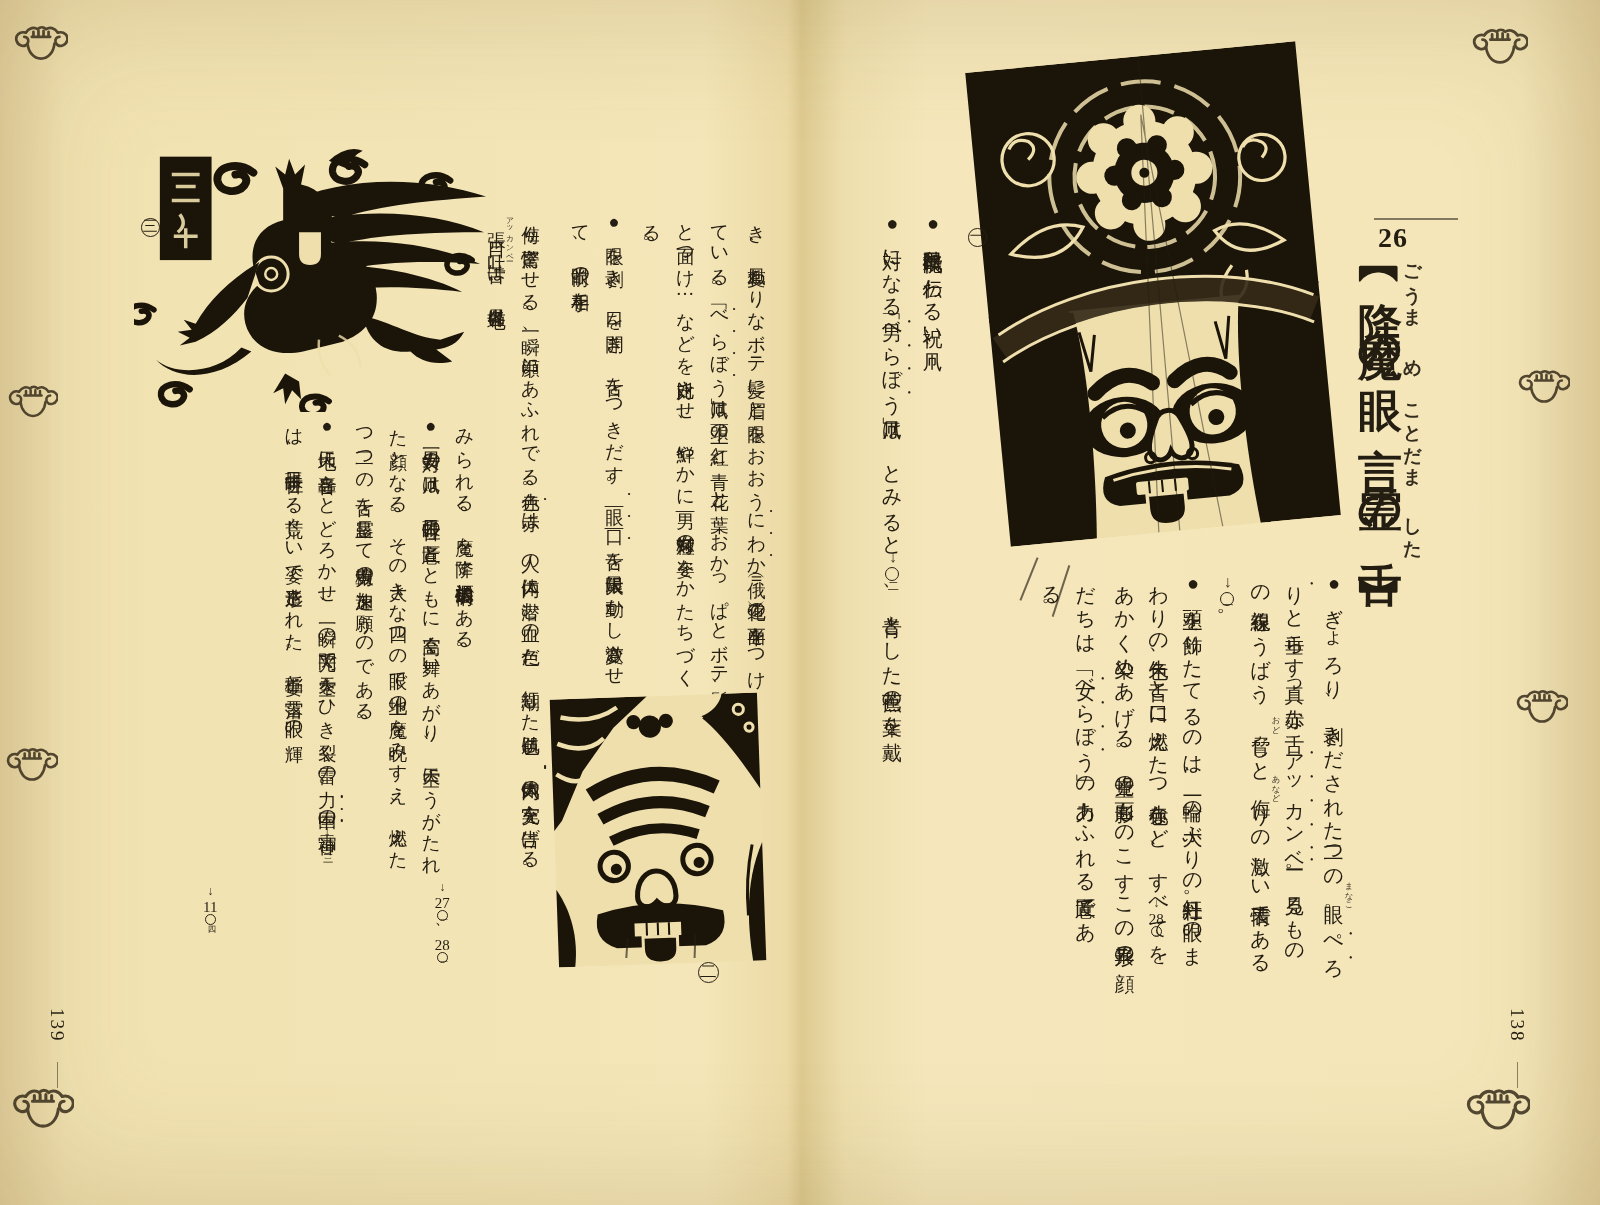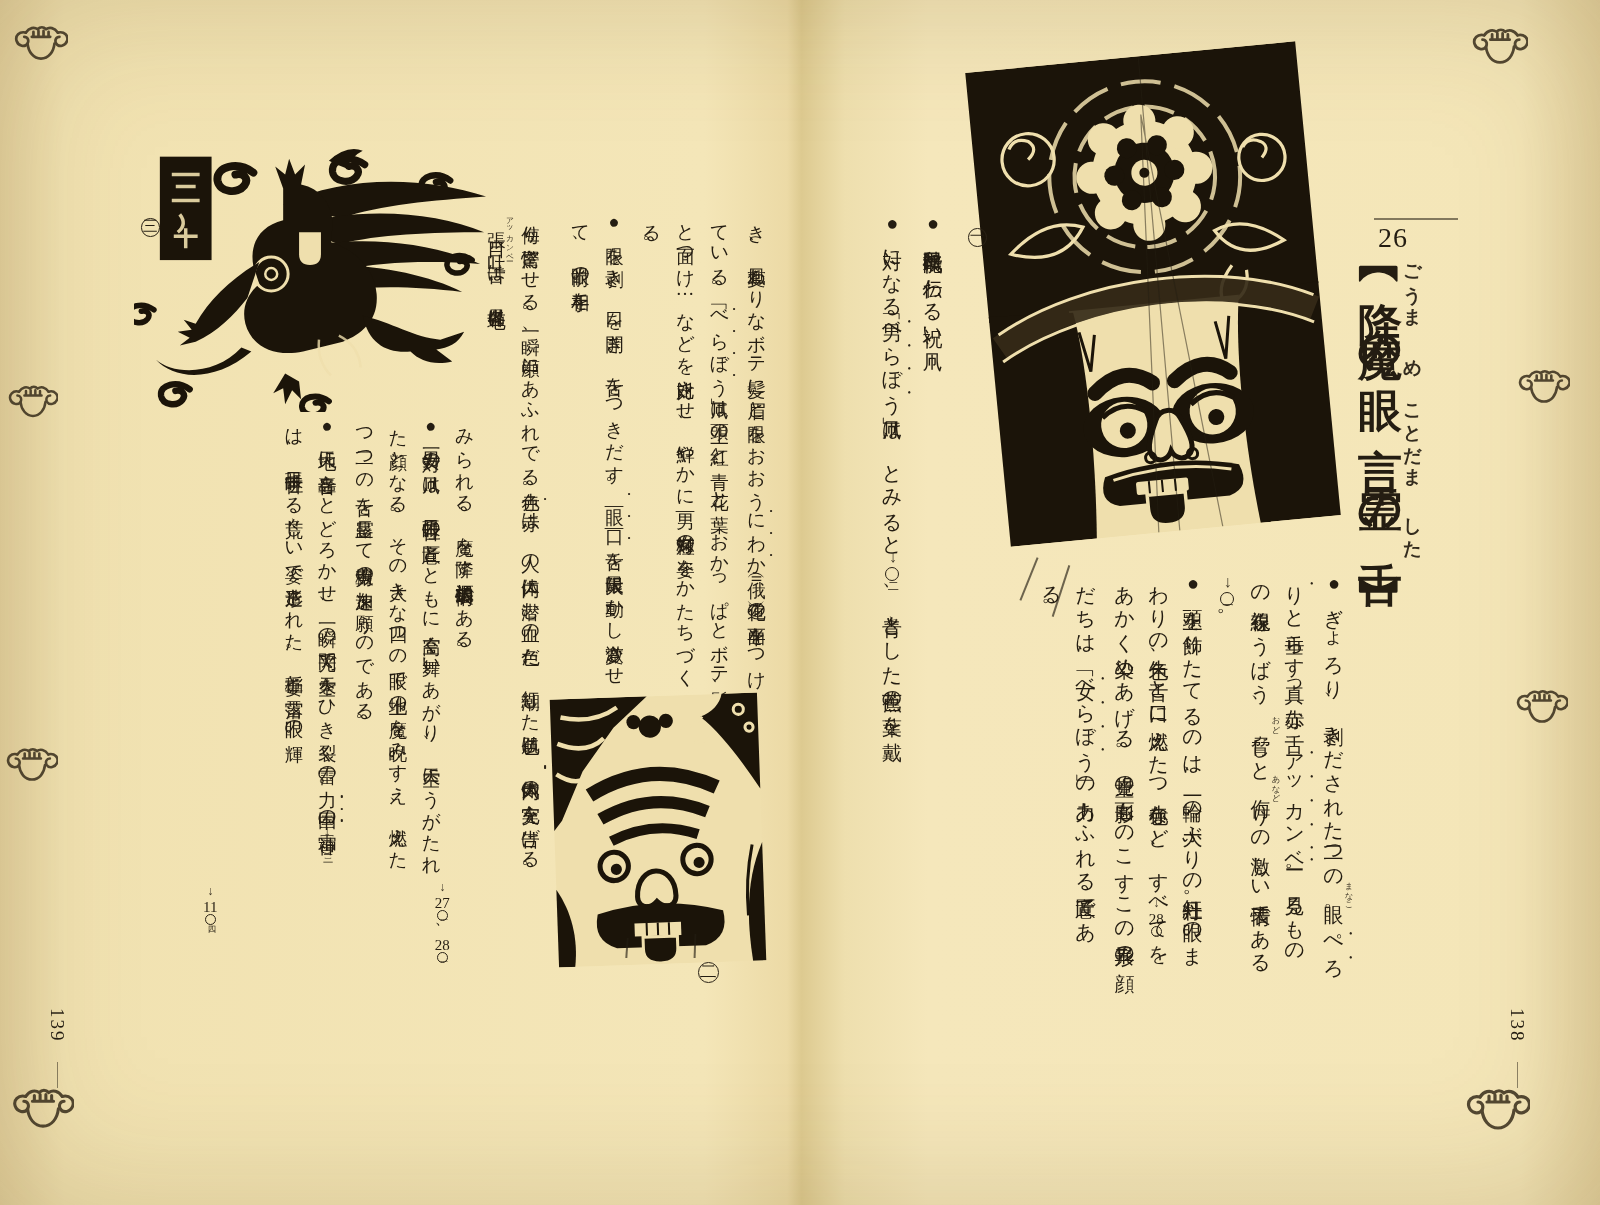--- a/index.html
+++ b/index.html
@@ -15,21 +15,21 @@
   .vtext{writing-mode:vertical-rl;text-orientation:upright;letter-spacing:.05em;}
   .vtext p{margin:0;padding:0;}
   ruby rt{font-size:.42em;letter-spacing:0;opacity:.92;}
   .emph{text-emphasis:filled dot #2a2216;-webkit-text-emphasis:filled dot #2a2216;text-emphasis-position:over right;}
   .circ{display:inline-block;width:1.1em;height:1.1em;line-height:1.05em;border:1.5px solid #2a2216;border-radius:50%;font-size:.56em;text-align:center;vertical-align:.08em;}
   .tcy{text-combine-upright:all;-webkit-text-combine:horizontal;letter-spacing:0;}
   .refarrow{font-size:.82em;opacity:.9;}
 
   
   .chapter-rule{position:absolute;left:1374px;top:218px;width:84px;height:2px;background:#241d12;opacity:.55;}
-  .chapter-num{position:absolute;left:1378px;top:222px;font-size:28px;font-weight:normal;letter-spacing:1px;}
+  .chapter-num{position:absolute;left:1378px;top:222px;font-size:28px;font-weight:bold;letter-spacing:1px;}
   .main-title{position:absolute;left:1356px;top:252px;height:620px;font-size:44px;font-weight:bold;line-height:1.08;letter-spacing:-.02em;}
 
   
   .textA{position:absolute;left:1038px;top:572px;width:318px;height:404px;font-size:20px;line-height:1.7;}
   .textB{position:absolute;left:850px;top:212px;width:100px;height:788px;font-size:20px;line-height:1.78;}
   .textR{position:absolute;left:548px;top:212px;width:228px;height:490px;font-size:18.5px;line-height:1.84;}
   .textM{position:absolute;left:478px;top:212px;width:72px;height:672px;font-size:18.5px;line-height:1.84;}
   .textL{position:absolute;left:194px;top:416px;width:286px;height:466px;font-size:18.5px;line-height:1.8;}
 
   .refmark{position:absolute;font-size:15px;line-height:1.35;letter-spacing:.05em;}

